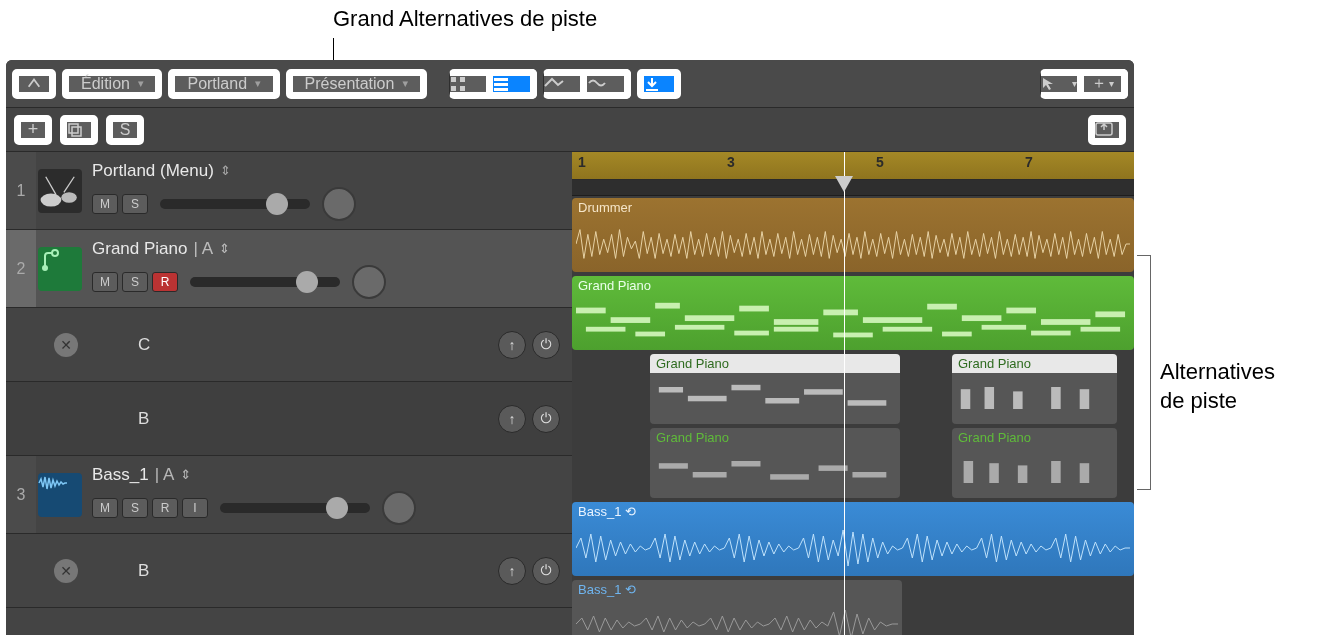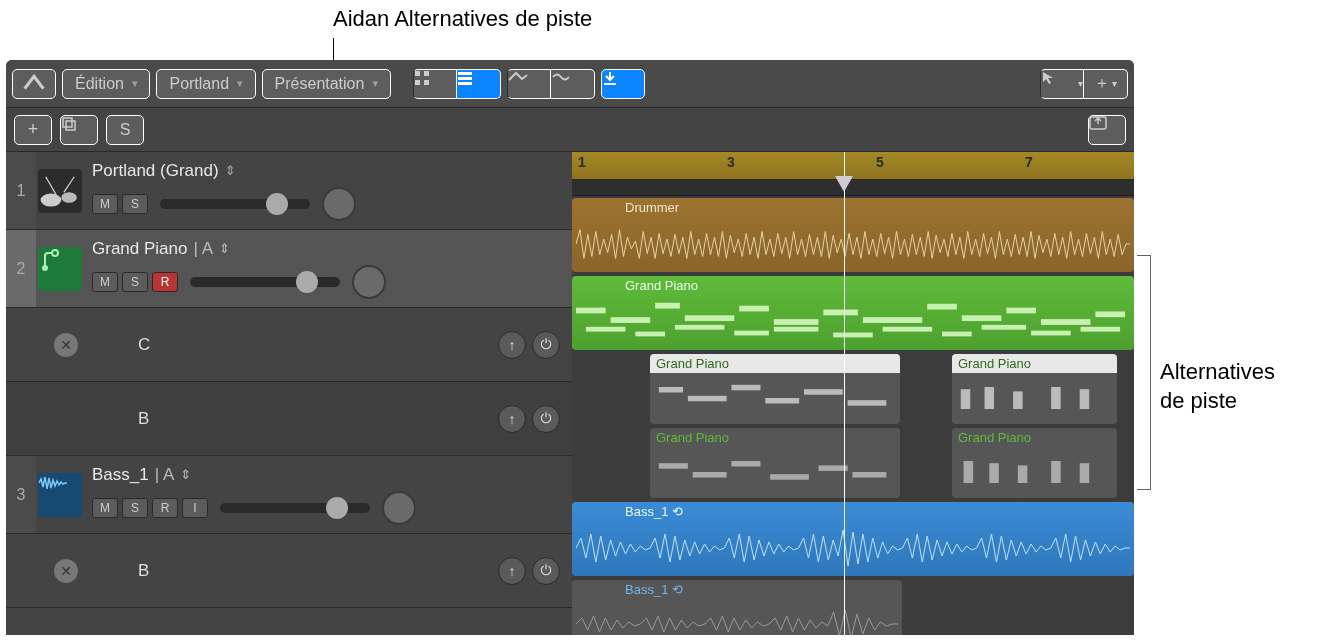--- a/index.html
+++ b/index.html
@@ -62,21 +62,21 @@
     display: flex;
     align-items: center;
     height: 48px;
     background: #4a4a4a;
     border-bottom: 1px solid #2a2a2a;
     padding: 0 6px;
     gap: 6px;
   }
   .tbtn {
     background: #5d5d5d;
-    border: 1px solid #ffffff;
+    border: 7px solid #ffffff;
     border-radius: 5px;
     height: 30px;
     display: flex;
     align-items: center;
     justify-content: center;
     color: #ccc;
     font-size: 16px;
     padding: 0 12px;
     cursor: pointer;
   }
@@ -151,40 +151,40 @@
   }
   .altrow.sub2 { background:#3f3f3f; }
   .altrow .close { width:24px;height:24px;border-radius:50%;background:#777;color:#333;display:flex;align-items:center;justify-content:center;font-size:14px;cursor:pointer; margin-right:60px;}
   .altrow .alabel { flex:1; font-size:17px; color:#ddd;}
   .endbtns { display:flex; gap:6px; }
   .circlebtn { width:28px;height:28px;border-radius:50%;background:#5a5a5a;border:1px solid #2a2a2a;display:flex;align-items:center;justify-content:center;font-size:14px;cursor:pointer;}
 
   
   .lane { position:absolute; left:0; right:0; }
   .region { position:absolute; top:2px; bottom:2px; border-radius:4px; overflow:hidden; font-size:13px; }
-  .region .rlabel { padding:2px 6px; font-weight:500;margin-left:47px; }
+  .region .rlabel { padding:2px 6px; font-weight:500; }
   .reg-drummer { background: linear-gradient(#9c7330,#8a642a); }
   .reg-drummer .rlabel { color:#f5e5c8;}
   .reg-piano-main { background: linear-gradient(#5fbb3a,#4da02e);}
   .reg-piano-main .rlabel{color:#eaffea;}
   .reg-piano-inactive { background:#565656;}
   .reg-piano-inactive .rhead-active { background:#e8e8e8;color:#2e6b1f; padding:2px 6px;}
   .reg-piano-inactive .rhead-inactive { color:#5fbb3a; padding:2px 6px;}
   .reg-bass { background: linear-gradient(#3a8bd6,#2f77bb);}
   .reg-bass .rlabel{color:#eaf4ff;}
   .reg-bass-alt { background:#565656;}
   .reg-bass-alt .rlabel{color:#6fb5f0;}
 
   .wave, .midi { position:absolute; left:4px; right:4px; bottom:4px; top:22px;}
   svg { display:block; width:100%; height:100%; }
 </style>
 </head>
 <body>
 
-<div class="callout-top">Aidan Alternatives de piste</div>
+<div class="callout-top">Grand Alternatives de piste</div>
 <div class="callout-line-top"></div>
 <div class="callout-right">
   <span>Alternatives</span><br>
   <span>de piste</span>
 </div>
 <div class="bracket-right"></div>
 
 <div class="app">
 
   <div class="toolbar">
@@ -287,21 +287,21 @@
           <div class="ticon" style="color:#ddd;">
             <svg width="34" height="30" viewBox="0 0 34 30">
                 <ellipse cx="10" cy="22" rx="8" ry="5" fill="#ccc"></ellipse>
                 <ellipse cx="24" cy="20" rx="6" ry="4" fill="#bbb"></ellipse>
                 <line x1="6" y1="4" x2="14" y2="18" stroke="#ccc"></line>
                 <line x1="28" y1="4" x2="20" y2="16" stroke="#ccc"></line>
               </svg>
           </div>
           <div class="tinfo">
             <div class="tname">
-              <span>Portland (Grand)</span>
+              <span>Portland (Menu)</span>
               <span style="opacity:.6;font-size:13px;">⇕</span>
             </div>
             <div class="tctrls">
               <div class="mbtn">M</div>
               <div class="mbtn">S</div>
               <div class="fader">
                   <div class="knob"></div>
                 </div>
               <div class="panknob"></div>
             </div>

